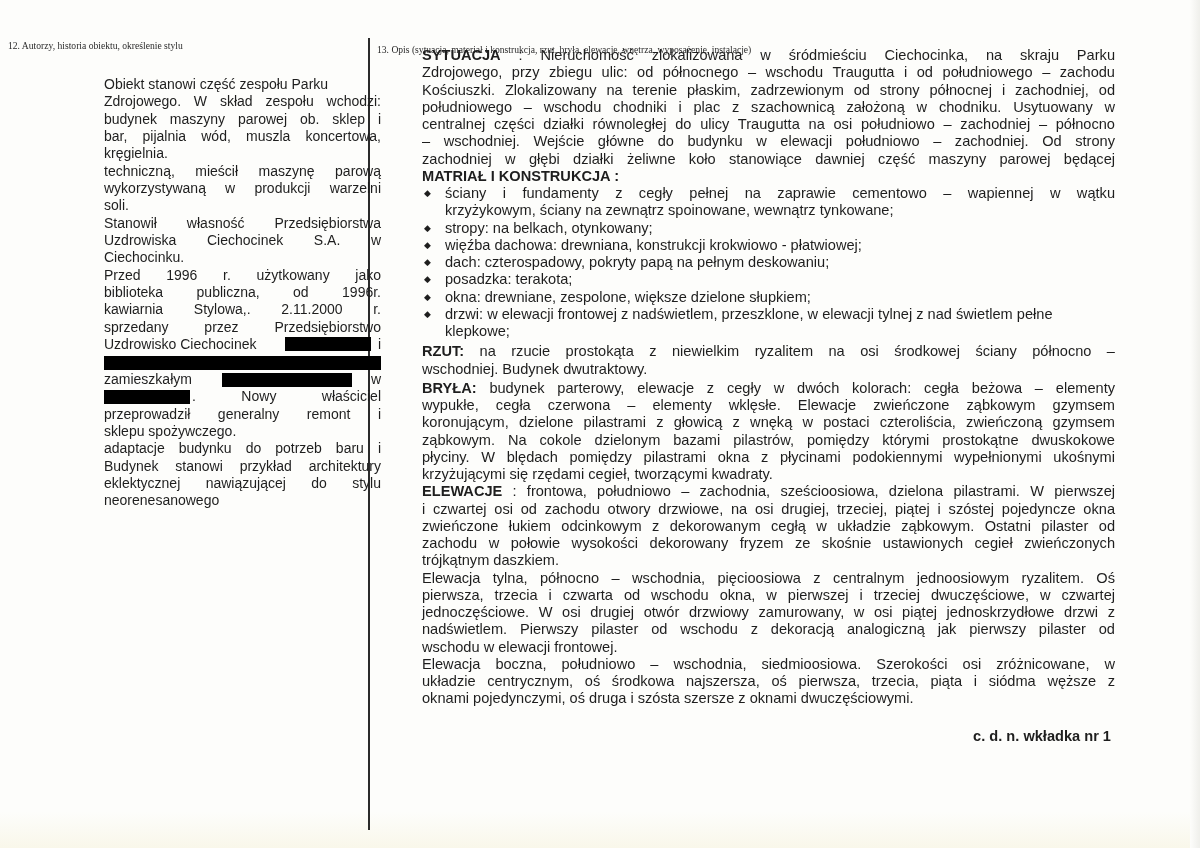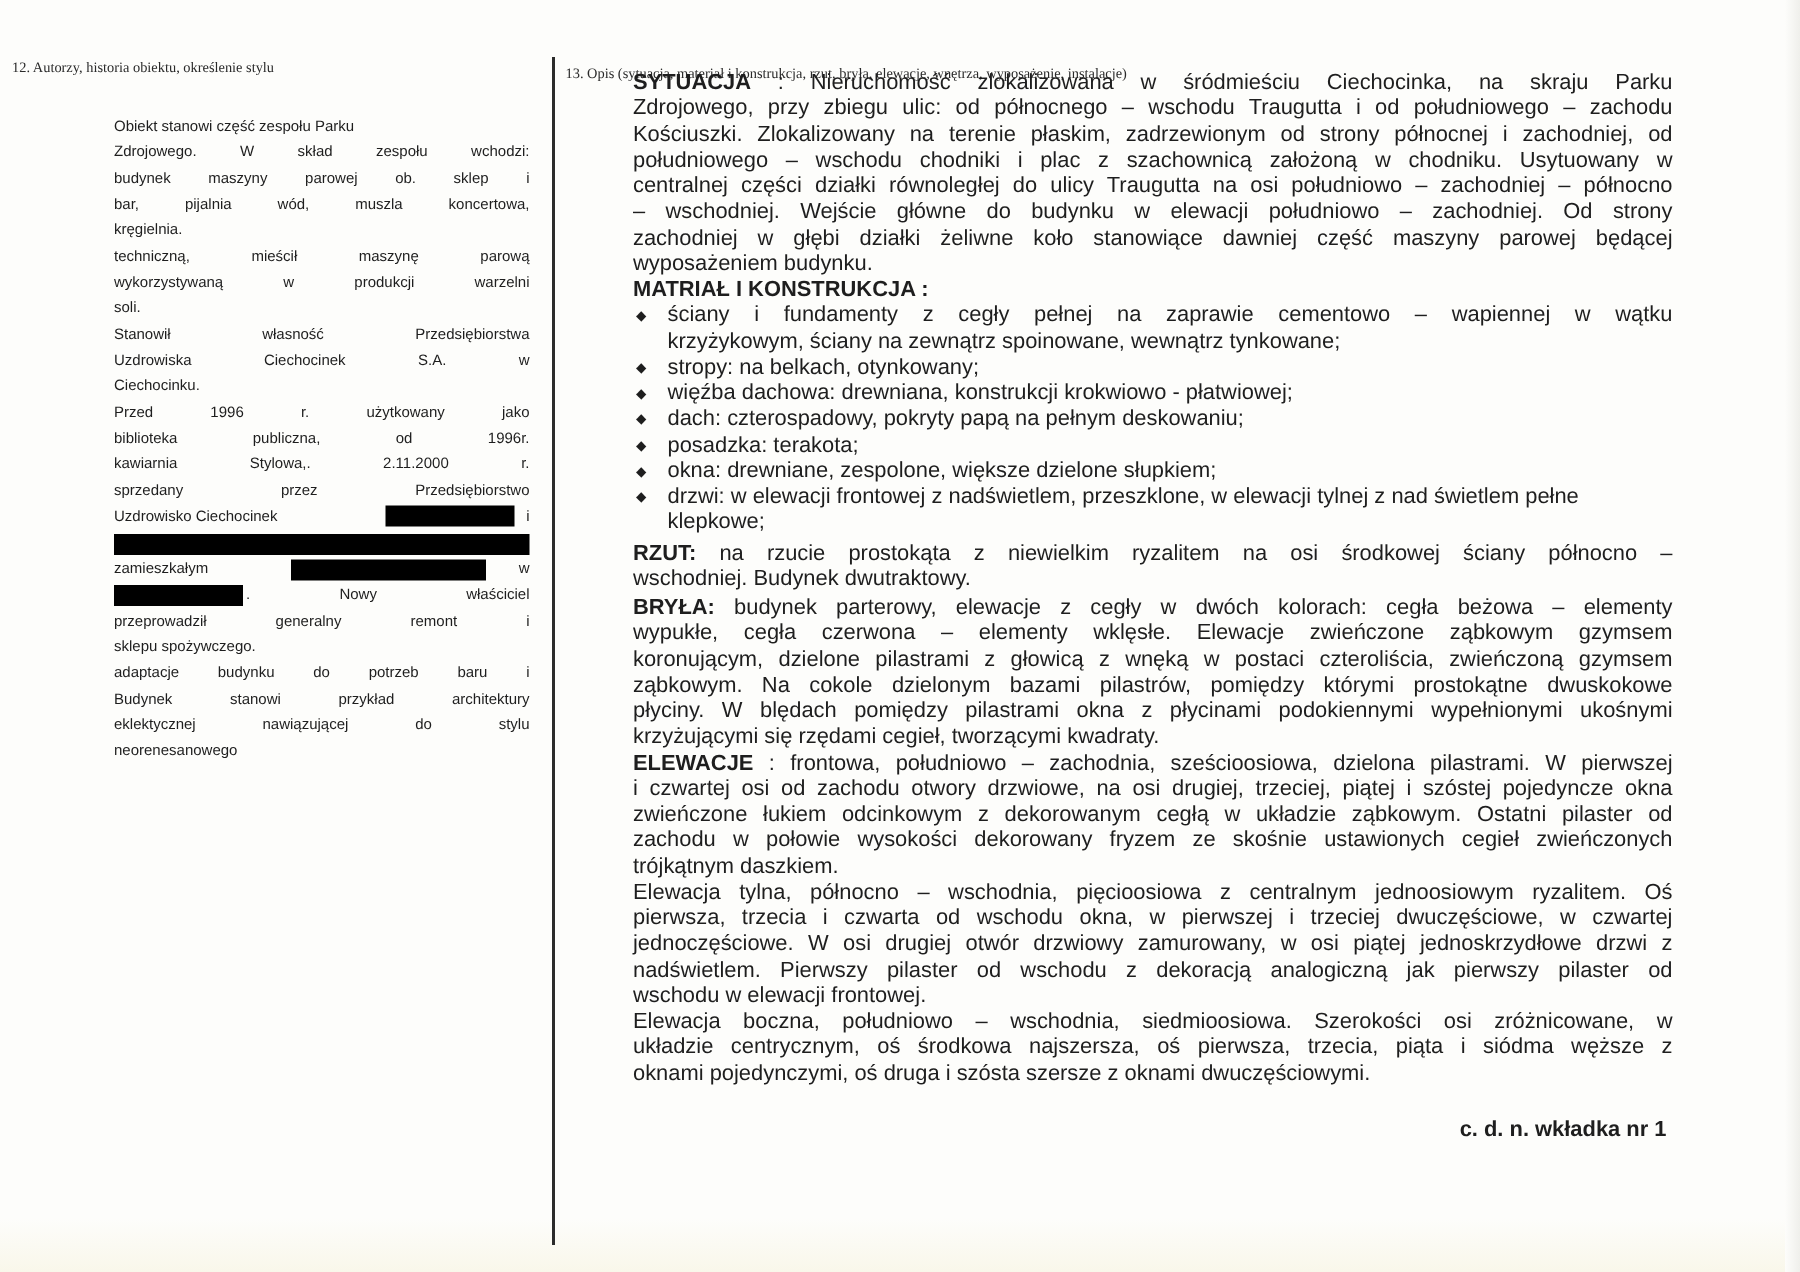--- a/index.html
+++ b/index.html
@@ -21,22 +21,22 @@
     position:absolute; font-family:"Liberation Serif", serif;
     font-size:9.6px; color:#2a2a2a; white-space:nowrap;
   }
   #head12 { left:8px; top:40px; }
   #head13 { left:377px; top:44px; }
   .divider {
     position:absolute; left:368px; top:38px; width:2px; height:792px;
     background:#2b2b2b;
   }
   .col-left {
-    position:absolute; left:76px; top:76px; width:277px;
-    font-size:10px; line-height:17.35px;
+    position:absolute; left:104px; top:76px; width:277px;
+    font-size:14px; line-height:17.35px;
   }
   .col-right {
     position:absolute; left:422px; top:47px; width:693px;
     font-size:14.6px; line-height:17.25px;
   }
   .ln { display:block; height:17.35px; white-space:nowrap; overflow:visible; }
   .col-right .ln { height:17.25px; }
   .j { text-align:justify; text-align-last:justify; white-space:normal; }
   .redact { display:inline-block; background:#000; height:14px; vertical-align:-2px; }
   .bullet-row { position:relative; padding-left:23px; }
@@ -102,21 +102,20 @@
       <span class="lbl">SYTUACJA</span>
       <span> : </span>
       <span>Nieruchomość zlokalizowana w śródmieściu Ciechocinka, na skraju Parku</span>
     </span>
     <span class="ln j">Zdrojowego, przy zbiegu ulic: od północnego – wschodu Traugutta i od południowego – zachodu</span>
     <span class="ln j">Kościuszki. Zlokalizowany na terenie płaskim, zadrzewionym od strony północnej i zachodniej, od</span>
     <span class="ln j">południowego – wschodu chodniki i plac z szachownicą założoną w chodniku. Usytuowany w</span>
     <span class="ln j">centralnej części działki równoległej do ulicy Traugutta na osi południowo – zachodniej – północno</span>
     <span class="ln j">– wschodniej. Wejście główne do budynku w elewacji południowo – zachodniej. Od strony</span>
     <span class="ln j">zachodniej w głębi działki żeliwne koło stanowiące dawniej część maszyny parowej będącej</span>
-    <span class="ln">wyposażeniem budynku.</span>
   </div>
 
   <div>
     <span class="ln lbl">MATRIAŁ I KONSTRUKCJA :</span>
     <div class="bullet-row">
       <span class="bullet">◆</span>
       <span class="ln j">ściany i fundamenty z cegły pełnej na zaprawie cementowo – wapiennej w wątku</span>
       <span class="ln">krzyżykowym, ściany na zewnątrz spoinowane, wewnątrz tynkowane;</span>
     </div>
     <div class="bullet-row">

